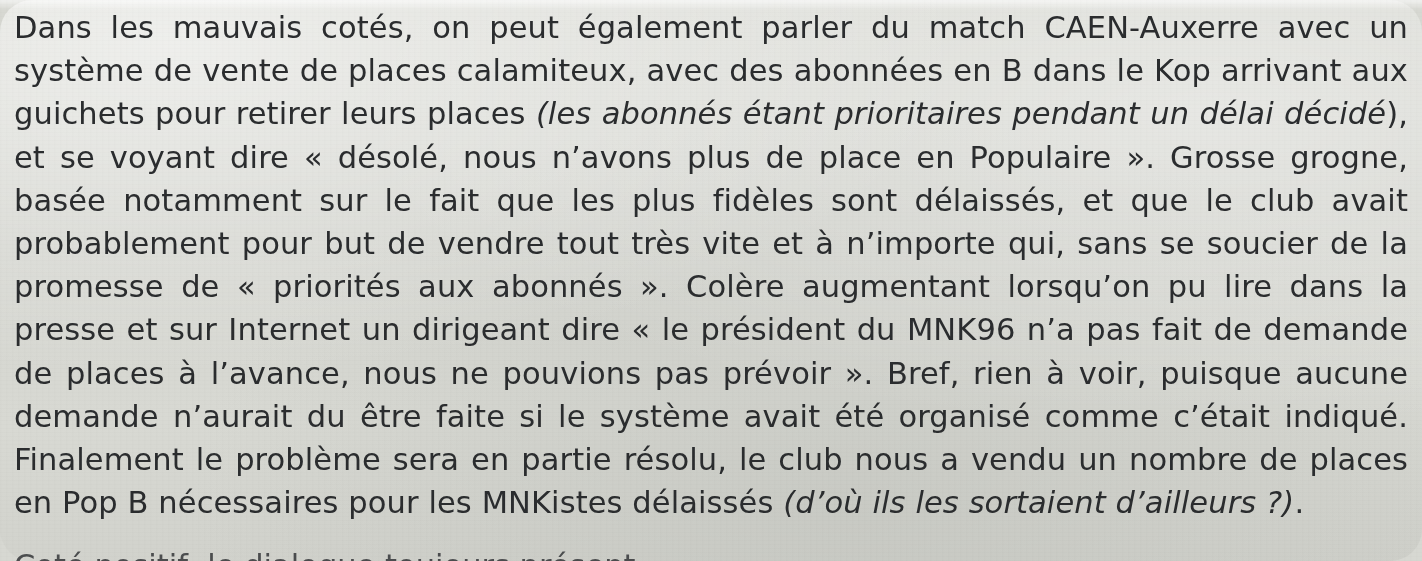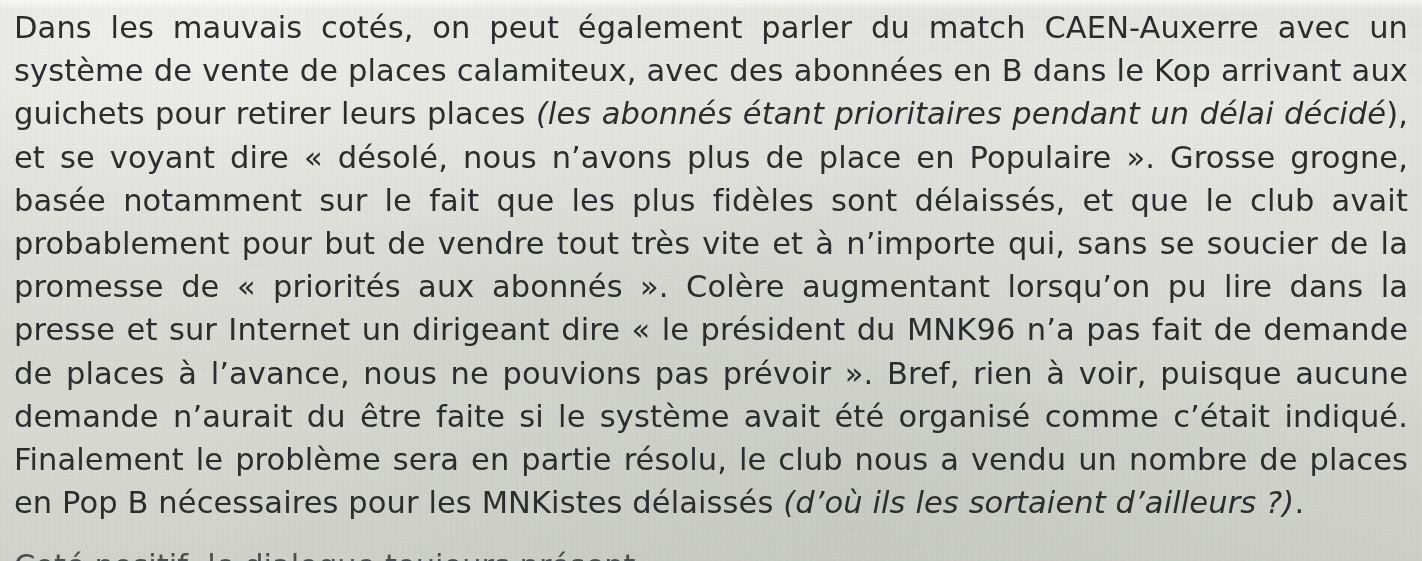--- a/index.html
+++ b/index.html
@@ -18,20 +18,21 @@
     position: relative;
     width: 1422px;
     height: 561px;
     background:
       radial-gradient(ellipse at 12% 8%, rgba(255,255,255,0.55) 0%, rgba(255,255,255,0) 45%),
       radial-gradient(ellipse at 85% 20%, rgba(255,255,255,0.40) 0%, rgba(255,255,255,0) 50%),
       radial-gradient(ellipse at 60% 90%, rgba(190,192,186,0.50) 0%, rgba(190,192,186,0) 55%),
       linear-gradient(178deg, #dcddd7 0%, #d4d5cf 40%, #d8d9d3 70%, #cfd0ca 100%);
     box-sizing: border-box;
     padding: 12px;
+    border-radius: 32px;
   }
   .grain {
     position: absolute;
     inset: 0;
     pointer-events: none;
     opacity: 0.30;
     background-image:
       repeating-linear-gradient(0deg, rgba(0,0,0,0.035) 0px, rgba(0,0,0,0.0) 2px, rgba(0,0,0,0.0) 4px),
       repeating-linear-gradient(90deg, rgba(0,0,0,0.03) 0px, rgba(0,0,0,0.0) 3px, rgba(0,0,0,0.0) 6px);
   }

